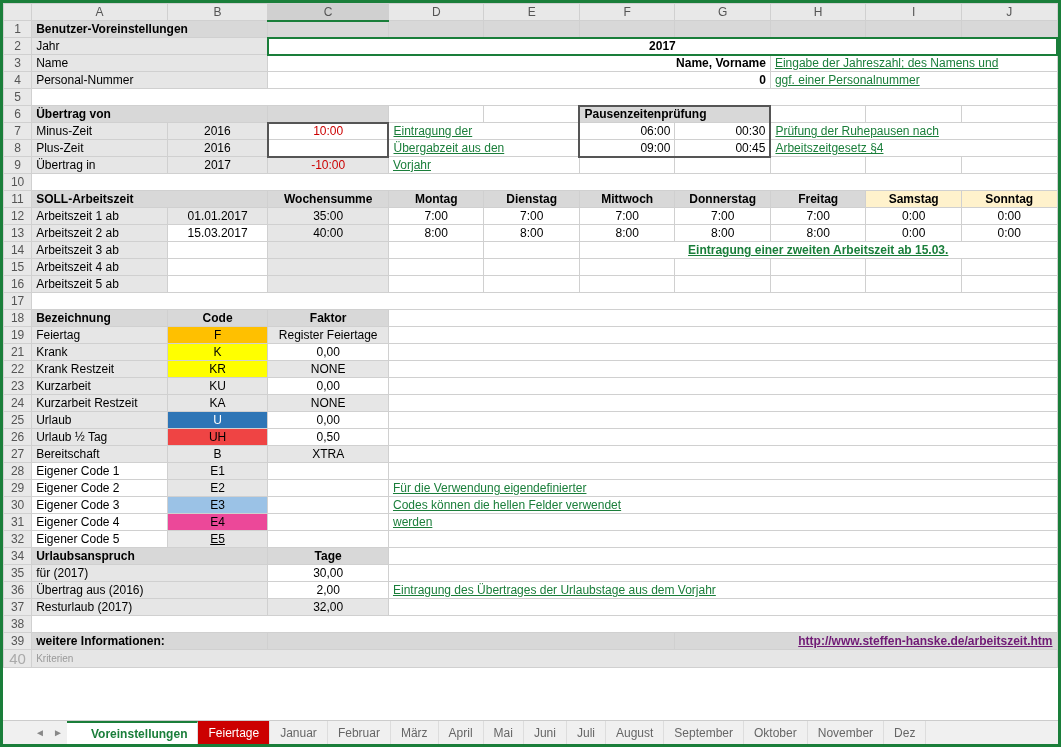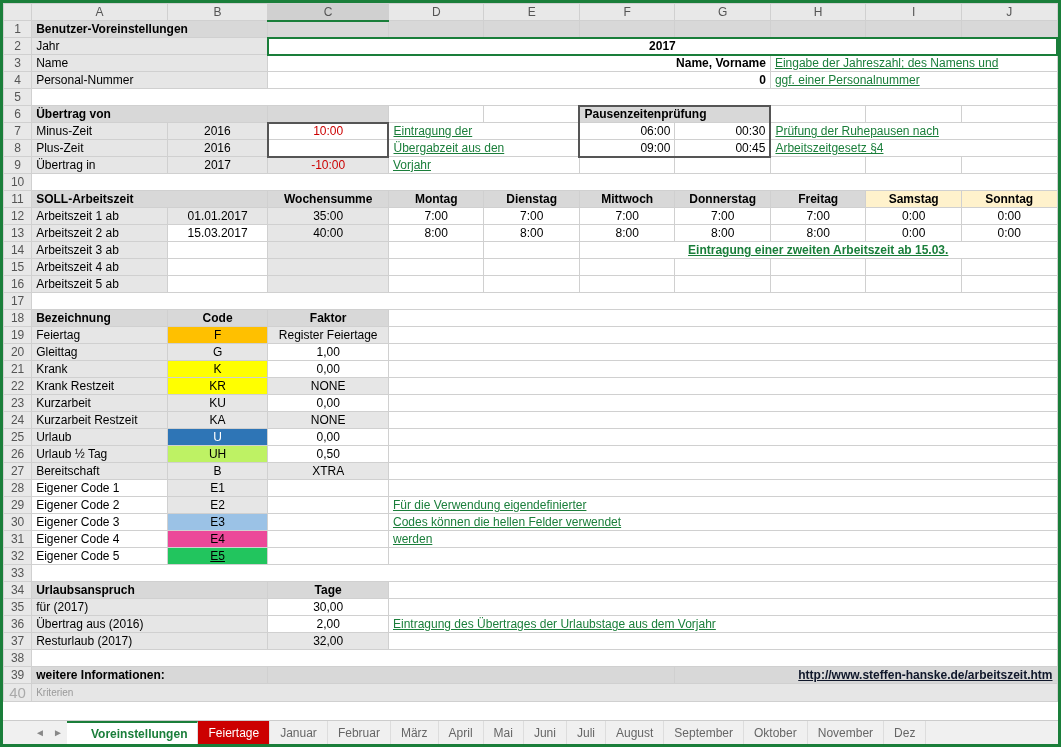--- a/index.html
+++ b/index.html
@@ -11,28 +11,28 @@
   .colhdr th { background: #e8e8e8; text-align: center; color: #555; font-weight: normal; height: 18px; font-size: 12px; }
   .selcol { background: #d0d0d0 !important; border-bottom: 2px solid #1a7e3a !important; }
   .b { font-weight: bold; }
   .c { text-align: center; }
   .r { text-align: right; }
   .gray { background: #d8d8d8; }
   .grayl { background: #e6e6e6; }
   .white { background: #fff; }
   .green { color: #1a7e3a; text-decoration: underline; }
   .red { color: #c00; }
-  .blue { color: #0f172a; text-decoration: underline; }
+  .blue { color: #701a75; text-decoration: underline; }
   .orangebg { background: #ffc000; }
   .yellowbg { background: #ffff00; }
   .dblue { background: #2e75b6; color:#fff; }
-  .lblue { background: #bef264; margin-top: 46px; }
+  .lblue { background: #ef4444; margin-top: 46px; }
   .lgreenbg { background: #ec4899; }
   .bluel { background: #9bc2e6; }
-  .peach { background: #22c55e; text-decoration: underline; }
+  .peach { background: #e5e5e5; text-decoration: underline; }
   .yellowh { background: #fff2cc; text-align: center; }
   .tabs { position: absolute; bottom: 0; left: 0; right: 0; height: 24px; background: #f0f0f0; border-top: 1px solid #ccc; display: flex; align-items: stretch; padding-left: 28px; gap:0; }
   .tabbtn { display:inline-flex; align-items:center; justify-content:center; width:18px; color:#888; cursor:pointer; font-size:10px;}
   .tab { padding: 3px 10px; font-size: 12px; color: #666; cursor: pointer; border-right:1px solid #ddd; display:flex; align-items:center;}
   .tab.active { background: #fff; color: #1a7e3a; font-weight: bold; border-top:2px solid #1a7e3a;padding-left:24px;}
   .tab.red { background: #c00; color: #fff; }
   .thick-b { border-bottom: 2px solid #555 !important; }
   .thick-t { border-top: 2px solid #555 !important; }
   .thick-l { border-left: 2px solid #555 !important; }
   .thick-r { border-right: 2px solid #555 !important; }
@@ -254,27 +254,20 @@
         </tr>
 
 <tr>
           <td class="rowhdr">19</td>
 <td class="grayl">Feiertag</td>
 <td class="orangebg c">F</td>
 <td class="grayl c">Register Feiertage</td>
 <td colspan="7"></td>
         </tr>
 
-<tr>
-          <td class="rowhdr">20</td>
-<td class="grayl">Gleittag</td>
-<td class="grayl c">G</td>
-<td class="white c">1,00</td>
-<td colspan="7"></td>
-        </tr>
 
 <tr>
           <td class="rowhdr">21</td>
 <td class="grayl">Krank</td>
 <td class="yellowbg c">K</td>
 <td class="white c">0,00</td>
 <td colspan="7"></td>
         </tr>
 
 <tr>
@@ -358,24 +351,20 @@
         </tr>
 
 <tr>
           <td class="rowhdr">32</td>
 <td class="white">Eigener Code 5</td>
 <td class="peach c">E5</td>
 <td class="white"></td>
 <td colspan="7"></td>
         </tr>
 
-<tr>
-          <td class="rowhdr">33</td>
-          <td colspan="10"></td>
-        </tr>
 
 <tr>
           <td class="rowhdr">34</td>
 <td colspan="2" class="gray b">Urlaubsanspruch</td>
 <td class="gray b c">Tage</td>
 <td colspan="7"></td>
         </tr>
 
 <tr>
           <td class="rowhdr">35</td>

